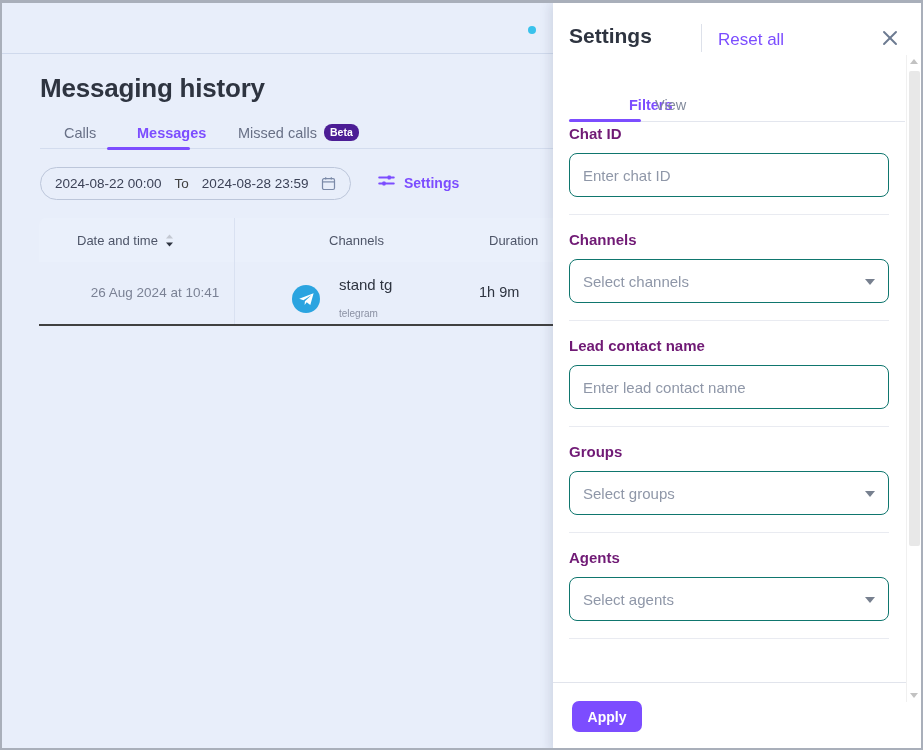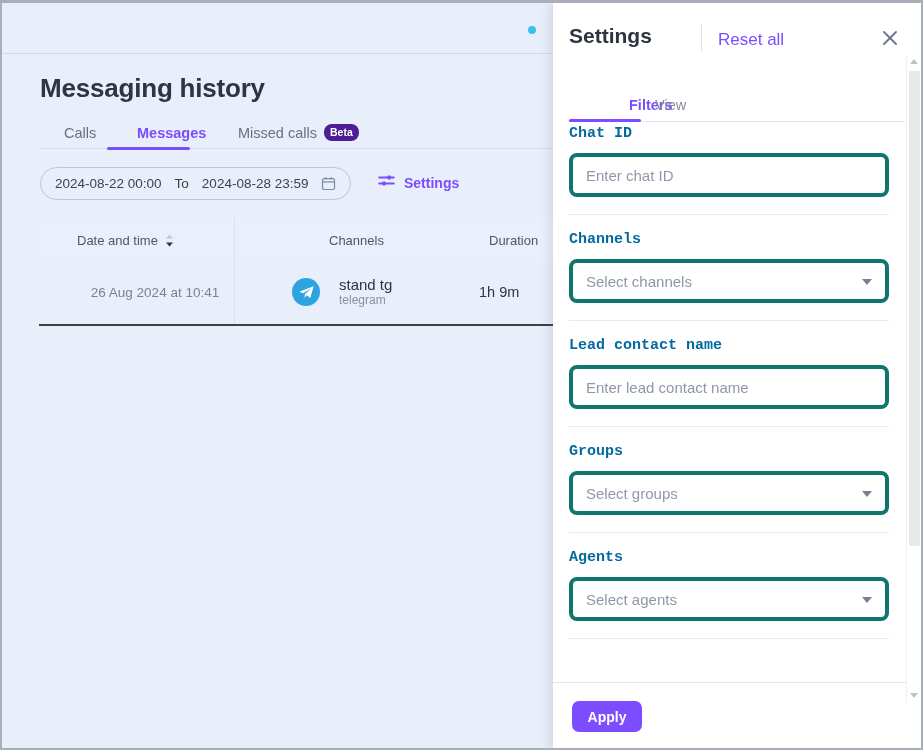--- a/index.html
+++ b/index.html
@@ -191,21 +191,21 @@
   }
   .tg-avatar {
     width: 28px; height: 28px;
     border-radius: 50%;
     background: #2ba4e0;
     display: flex;
     align-items: center;
     justify-content: center;
   }
   .chan-name { font-size: 15px; color: #2e3440; line-height: 16px; }
-  .chan-sub { font-size: 12px; color: #8b91a3; line-height: 14px; margin-top: 0; }
+  .chan-sub { font-size: 10px; color: #8b91a3; line-height: 14px; margin-top: 14px; }
   #trow .cell-dur {
     position: absolute;
     left: 440px; top: 22px;
     font-size: 14.5px;
     color: #2e3440;
   }
 
   
   #drawer {
     position: absolute;
@@ -284,28 +284,27 @@
     overflow: hidden;
   }
 
   .field {
     position: relative;
     padding: 0 16px;
   }
   .field-label {
     font-size: 15px;
     font-weight: bold;
-    color: #0369a1;
+    color: #701a75;
     margin-bottom: 11px;
-    font-family: Liberation Mono, monospace;
   }
   .ctrl {
     position: relative;
     height: 44px;
-    border: 4px solid #0f766e;
+    border: 1px solid #0f766e;
     border-radius: 8px;
     display: flex;
     align-items: center;
     padding: 0 13px;
     background: #fff;
     cursor: text;
   }
   .ctrl.select { cursor: pointer; }
   .ctrl .ph {
     font-size: 15px;

